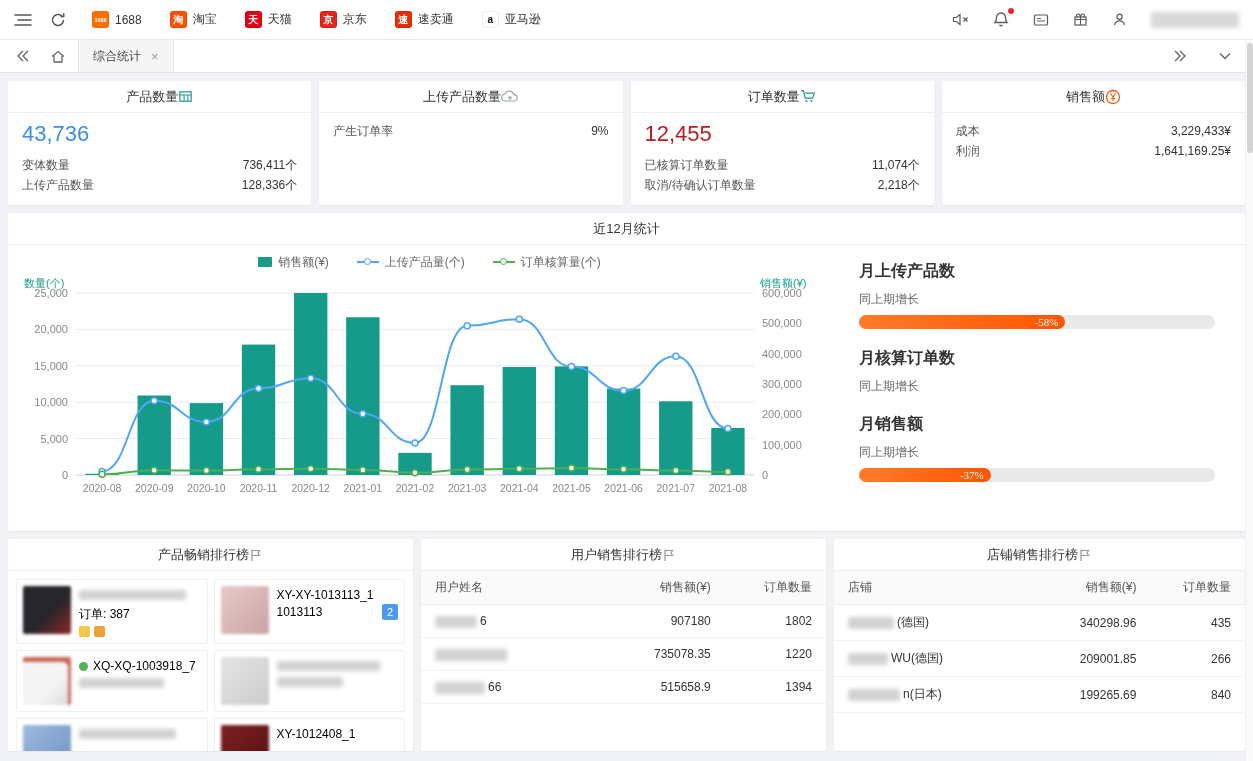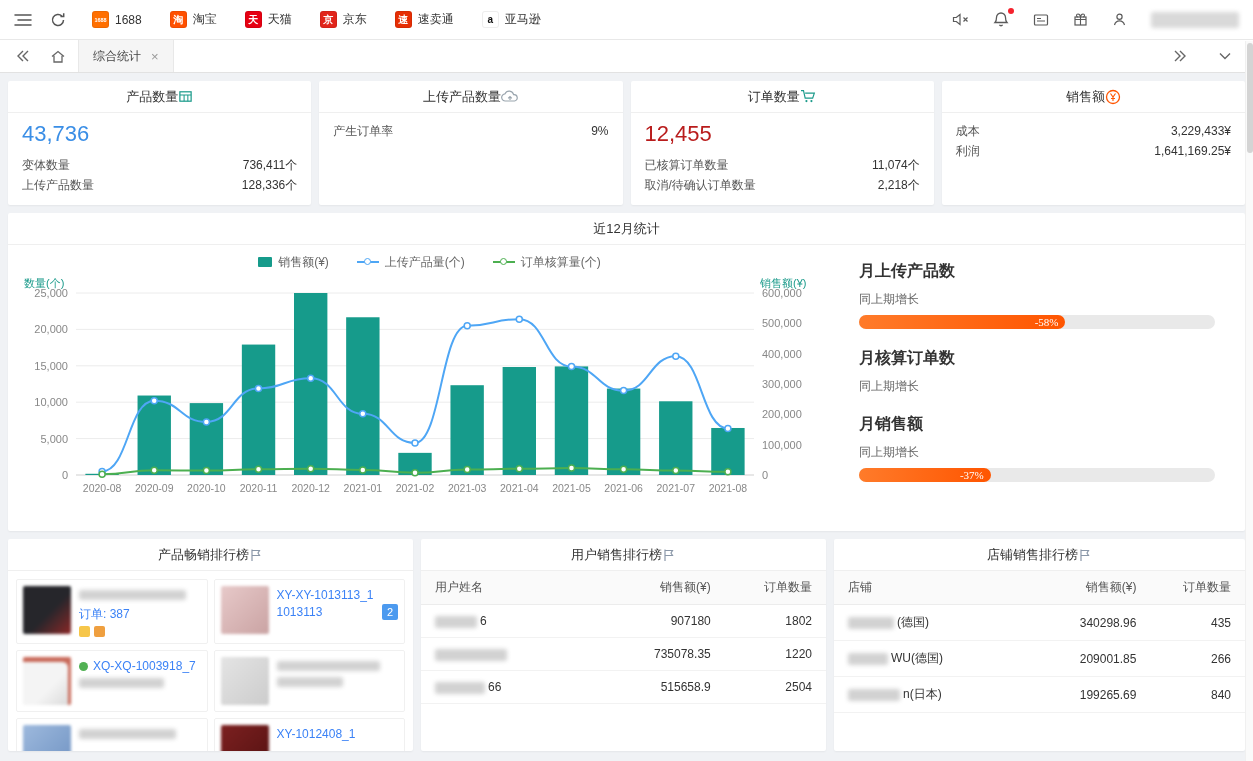--- a/index.html
+++ b/index.html
@@ -65,21 +65,21 @@
 .prod-grid {display:grid;grid-template-columns:1fr 1fr;gap:6px;padding:8px;}
 .prod-item {border:1px solid #f0f0f0;border-radius:2px;display:flex;gap:8px;padding:6px;align-items:flex-start;position:relative;cursor:pointer;}
 .prod-img {width:48px;height:48px;border-radius:2px;flex:none;filter:blur(1.5px);}
 .img-0 {background:linear-gradient(135deg,#26262b 55%,#8c2727);}
 .img-1 {background:linear-gradient(135deg,#e7c9c9,#caa3a3);}
 .img-2 {background:linear-gradient(135deg,#f4f4f4 60%,#d9d9d9);box-shadow:inset -7px 9px 0 -4px #c96a5a;}
 .img-3 {background:linear-gradient(135deg,#e4e4e4,#cccccc);}
 .img-4 {background:linear-gradient(135deg,#9db9dd,#6f92c2);}
 .img-5 {background:linear-gradient(135deg,#7c2020,#541111);}
 .prod-info {flex:1;min-width:0;padding-top:1px;}
-.prod-line {font-size:12px;color:#3b82f6;line-height:17px;white-space:nowrap;overflow:hidden;text-overflow:ellipsis;}
+.prod-line {font-size:12px;color:#000000;line-height:17px;white-space:nowrap;overflow:hidden;text-overflow:ellipsis;}
 .blur-bar {height:10px;background:#d2d2d2;border-radius:2px;filter:blur(2px);margin:3px 0 6px;}
 .mini-badges {display:flex;gap:4px;margin-top:3px;}
 .mini-badge {width:11px;height:11px;border-radius:2px;}
 .mb-1 {background:#f6c64a;}
 .mb-2 {background:#ef9f3f;}
 .num-badge {position:absolute;right:6px;top:50%;transform:translateY(-50%);background:#4c9aef;color:#fff;font-size:11px;min-width:16px;height:16px;border-radius:2px;display:flex;align-items:center;justify-content:center;padding:0 3px;}
 .green-dot {display:inline-block;width:9px;height:9px;border-radius:50%;background:#52b154;margin-right:5px;vertical-align:-1px;flex:none;}
 .line-flex {display:flex;align-items:center;min-width:0;}
 
 table {width:100%;border-collapse:collapse;table-layout:fixed;}
@@ -503,21 +503,21 @@
             <td class="num">1802</td>
           </tr>
           <tr>
             <td><span class="name-blur" style="width:72px"></span><span></span></td>
             <td class="num">735078.35</td>
             <td class="num">1220</td>
           </tr>
           <tr>
             <td><span class="name-blur" style="width:50px"></span><span>66</span></td>
             <td class="num">515658.9</td>
-            <td class="num">2504</td>
+            <td class="num">1394</td>
           </tr>
         </tbody>
       </table>
     </div>
 
     <div class="panel">
       <div class="card-header">
         <span class="card-title">店铺销售排行榜</span>
         <span class="icon-btn">
           <svg width="14" height="14" viewBox="0 0 14 14">

